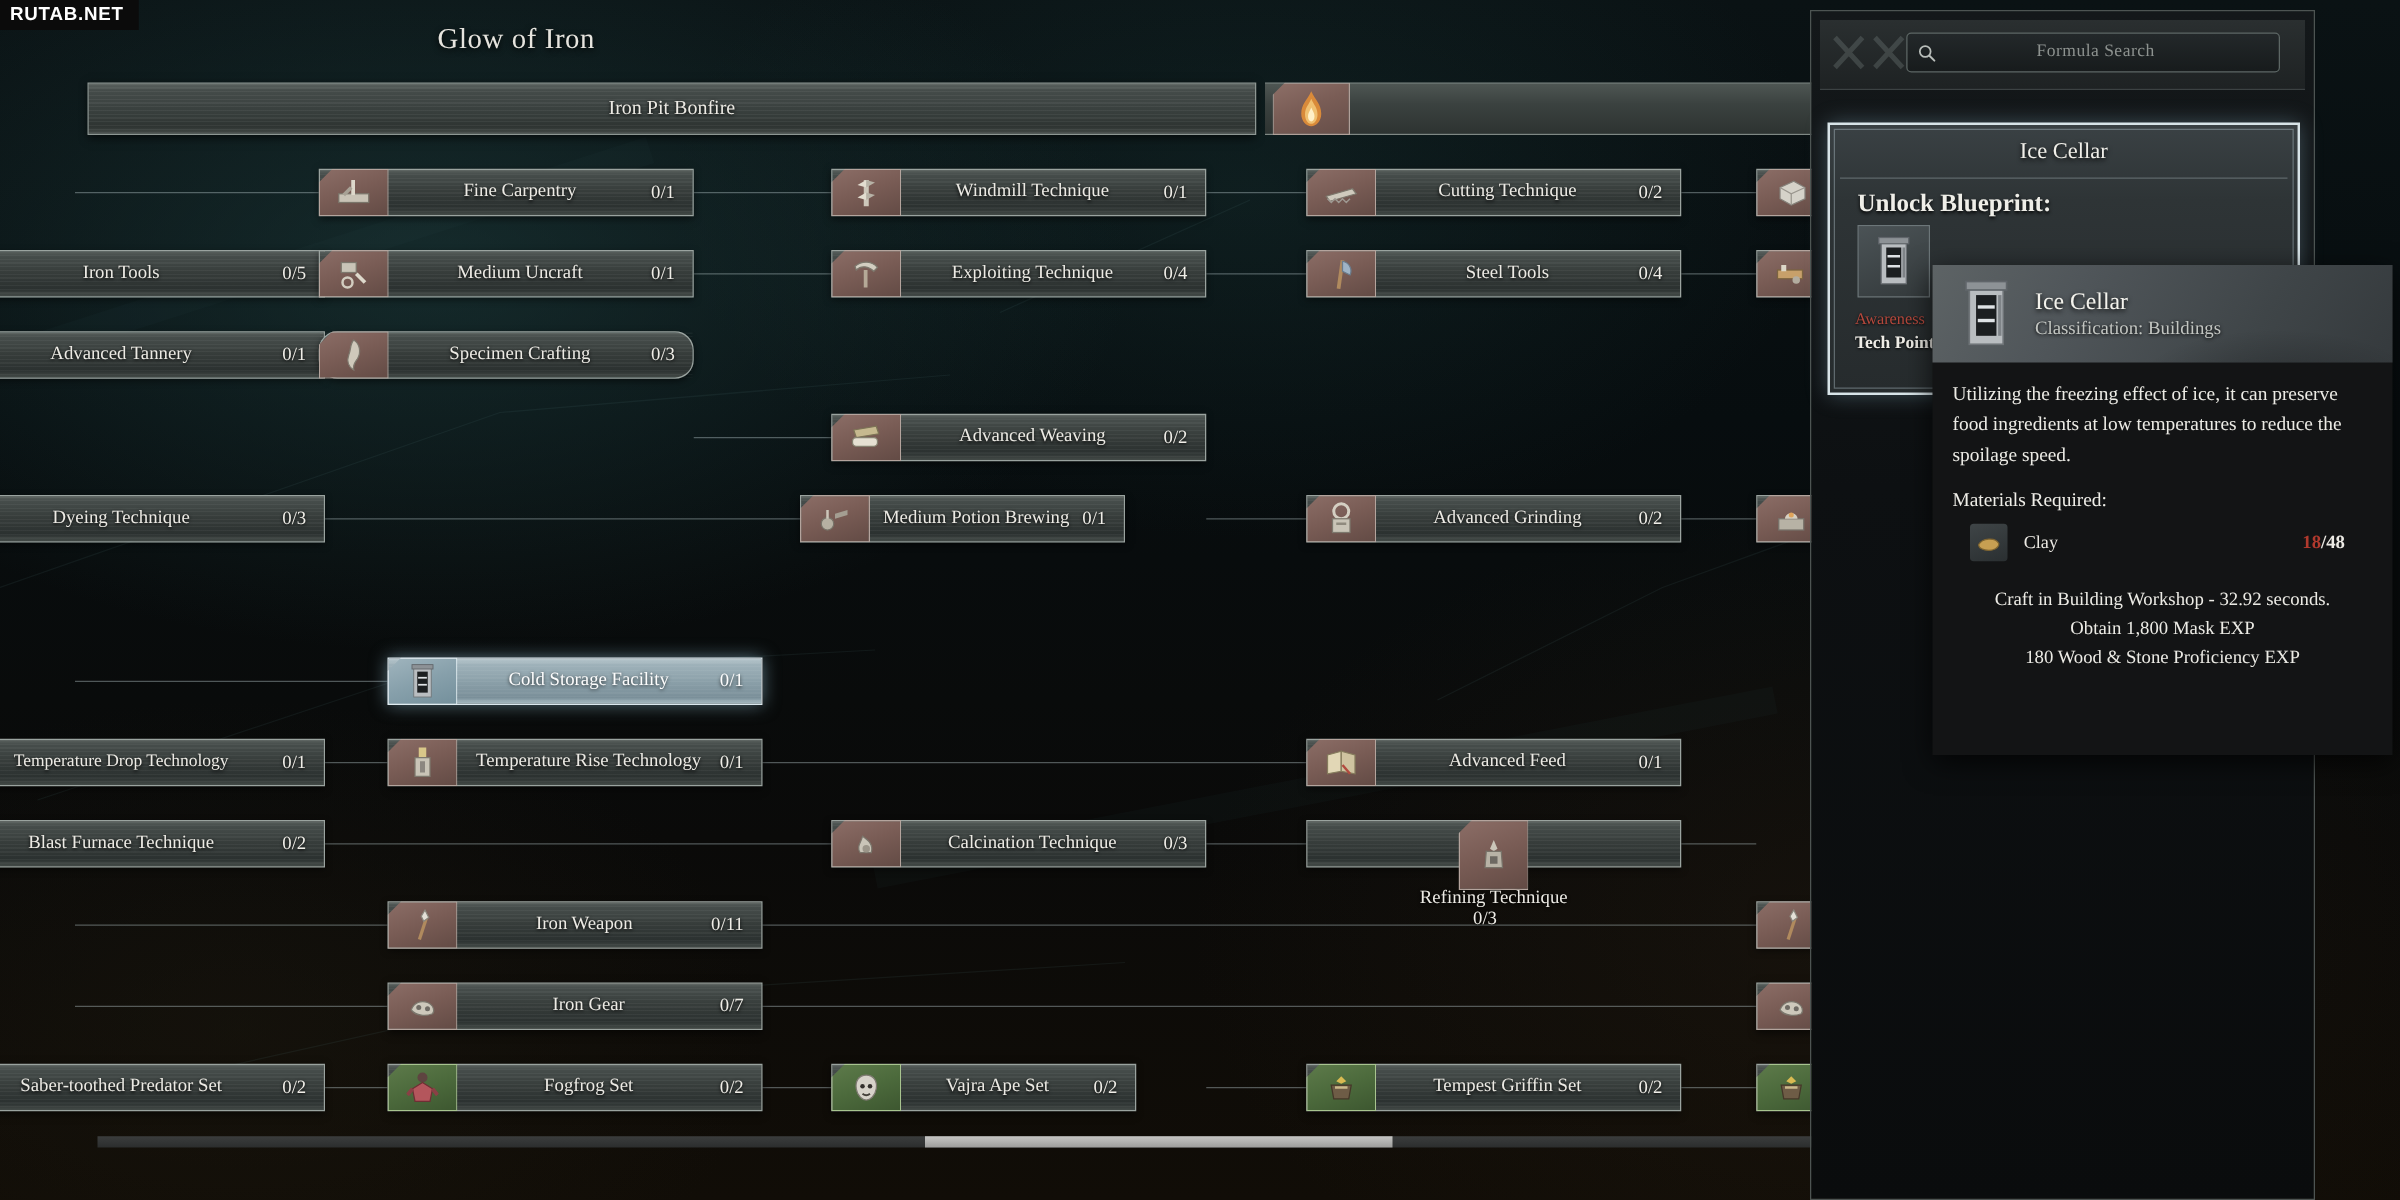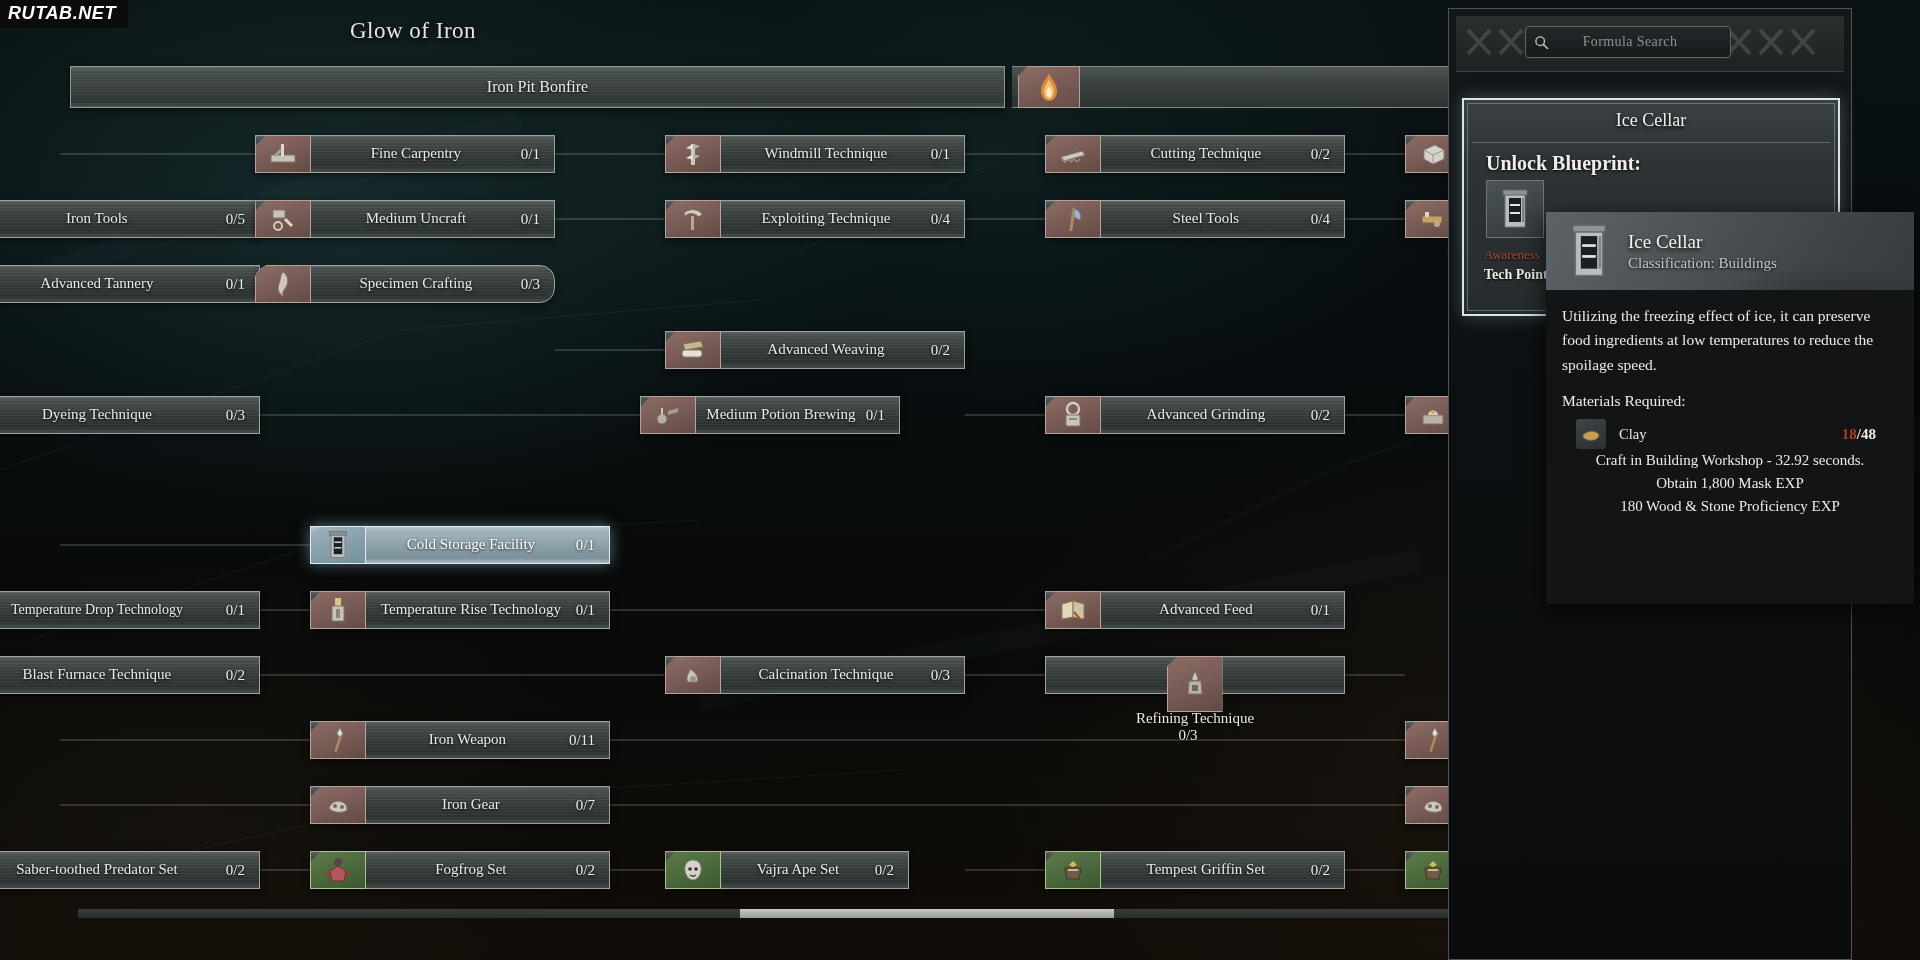--- a/index.html
+++ b/index.html
@@ -21,23 +21,22 @@
       radial-gradient(ellipse 600px 380px at 10% 86%, rgba(30,26,16,0.40), rgba(0,0,0,0) 70%),
       linear-gradient(180deg,#0a1214 0%, #070d0f 35%, #0a0a09 70%, #110d07 100%);
   }
   .bg-streaks { position:absolute; inset:0; opacity:.30; }
 
   
   .watermark {
     position:absolute; left:0; top:0; z-index:60;
     background:#0b0b0b; color:#fff;
     font-family:"Liberation Sans", sans-serif;
-    font-weight:700; font-size:18px; letter-spacing:.6px;
+    font-weight:700; font-size:15px; letter-spacing:.6px;
     padding:3px 12px 4px 8px;
-    font-style:italic;
   }
 
   
   .tree-title {
     position:absolute; left:350px; top:18px; z-index:14;
     font-size:23px; color:#e6e4de; letter-spacing:.5px;
     text-shadow:0 2px 5px #000;
   }
 
   
@@ -124,21 +123,21 @@
     border:1px solid #4d5452;
   }
   .rpanel-head {
     position:absolute; left:1456px; top:16px; width:388px; height:56px; z-index:31;
     background:linear-gradient(180deg,#2a2f30 0%,#1e2223 100%);
     border-bottom:1px solid #3c4243;
     overflow:hidden;
   }
   .knot { position:absolute; top:4px; opacity:.30; }
   .search-box {
-    position:absolute; left:1525px; top:26px; width:206px; height:32px; z-index:33;
+    position:absolute; left:1525px; top:26px; width:299px; height:32px; z-index:33;
     background:linear-gradient(180deg,#23282a,#171b1c);
     border:1px solid #5c6664; border-radius:4px;
     display:flex; align-items:center;
   }
   .search-icon { width:30px; display:flex; align-items:center; justify-content:center; }
   .search-ph {
     flex:1; text-align:center; font-size:14px; color:#8d928f;
     letter-spacing:.4px; padding-right:26px;
   }
 
@@ -190,21 +189,21 @@
   .tt-matlabel { font-size:15.5px; color:#efeee8; margin-top:15px; }
   .mat-row { display:flex; align-items:center; margin-top:9px; padding-left:14px; }
   .mat-ic {
     width:30px; height:30px; flex:0 0 30px;
     background:linear-gradient(160deg,#3f4547,#2a2f31);
     border-radius:3px; display:flex; align-items:center; justify-content:center;
   }
   .mat-name { flex:1; font-size:14.5px; color:#eceae4; padding-left:13px; }
   .mat-amt { font-size:15px; color:#eceae4; padding-right:22px; font-weight:bold; }
   .mat-amt .have { color:#b0392d; }
-  .tt-foot { text-align:center; }
+  .tt-foot { text-align:center; margin-top:20px; }
   .tt-foot div { font-size:15px; color:#ecebe5; line-height:1.52; }
 
   
   svg.ic { display:block; }
 </style>
 </head>
 <body>
 
 <div id="root">
   <div class="bg"></div>

